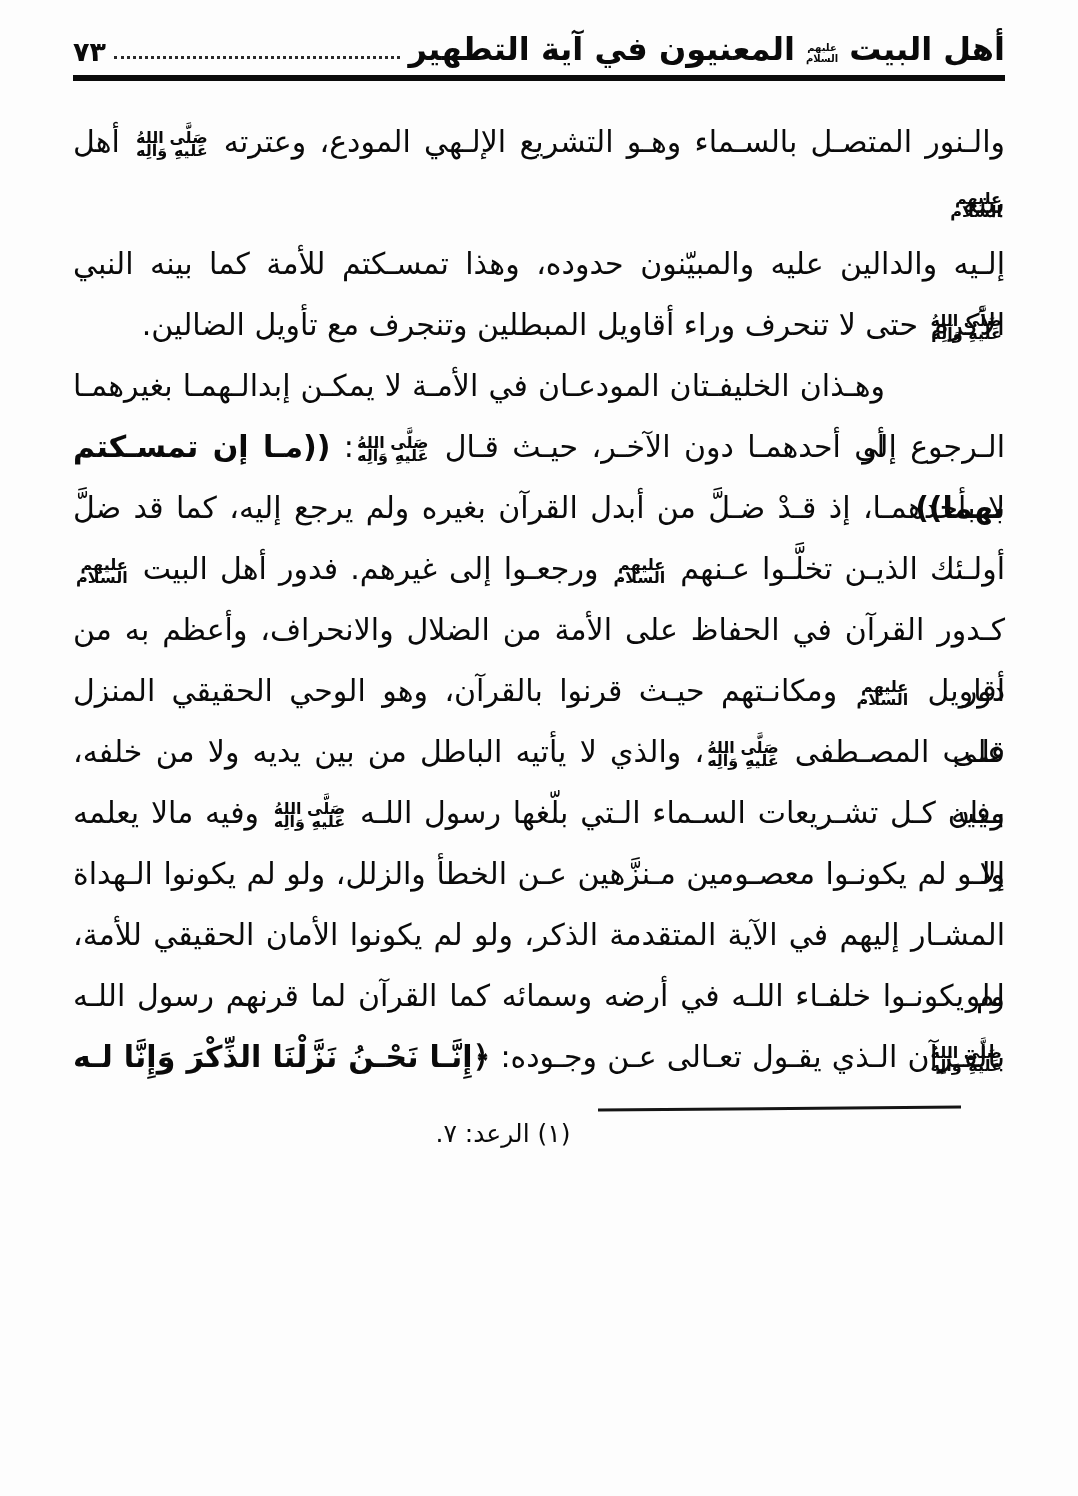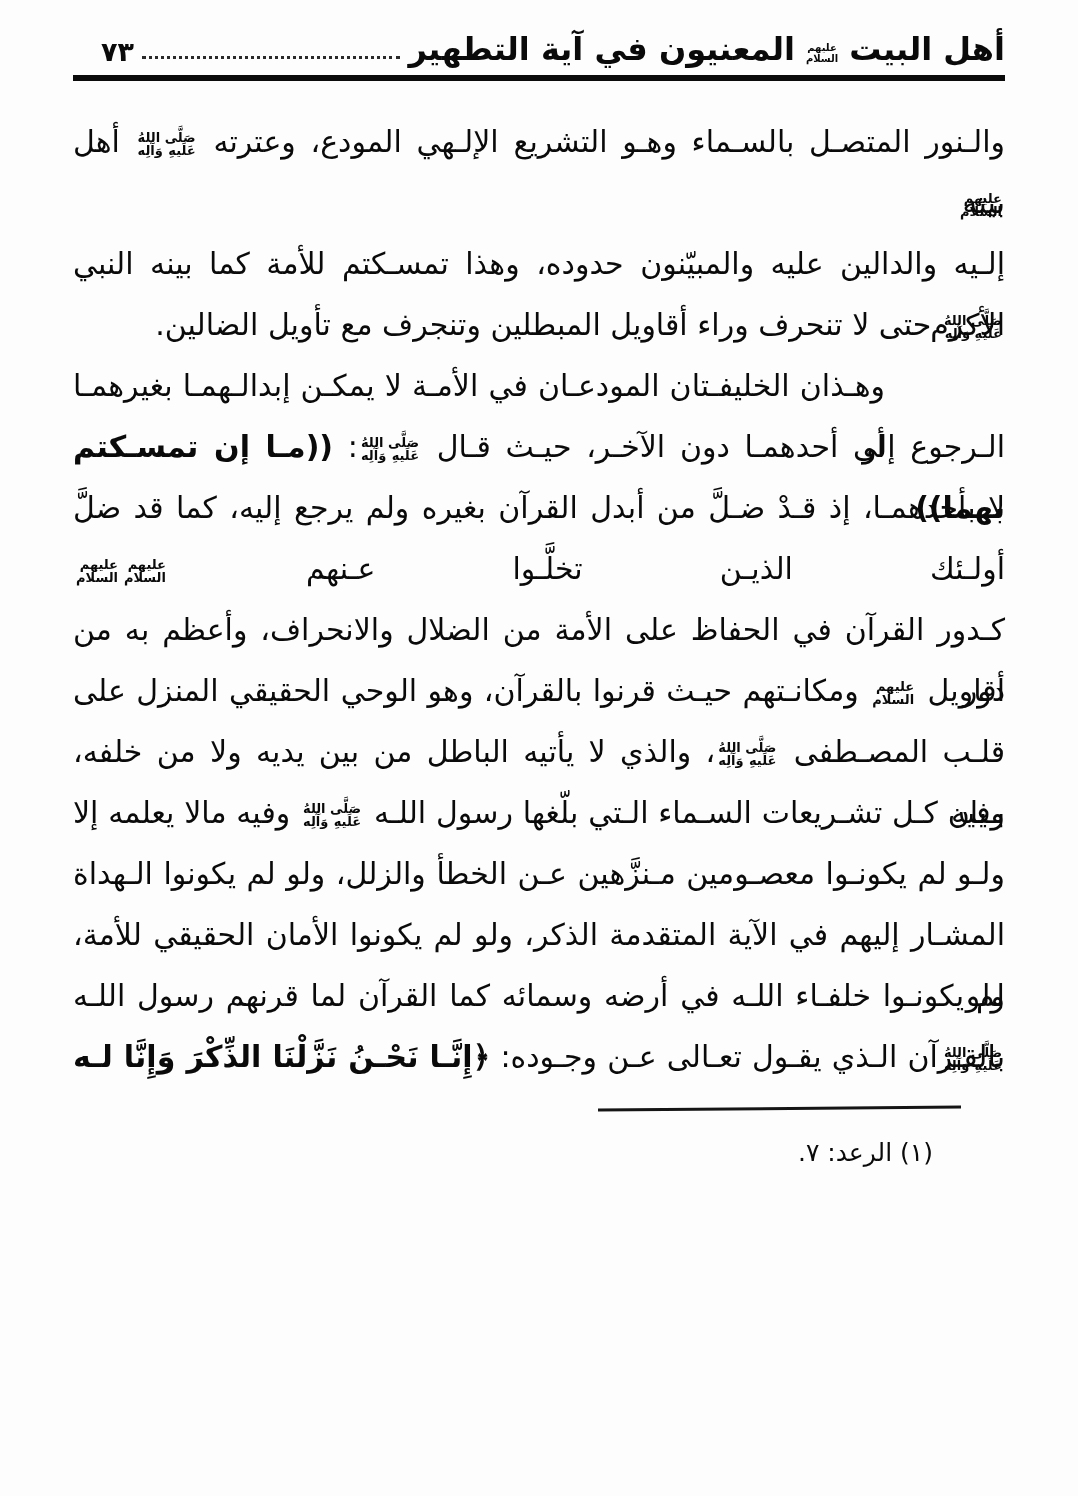--- a/index.html
+++ b/index.html
@@ -5,44 +5,44 @@
   html,body{margin:0;padding:0;}
   .page{
     width:1078px;height:1496px;background:#fdfdfd;color:#0a0a0a;
     font-family:"DejaVu Sans",sans-serif;direction:rtl;overflow:hidden;
     position:relative;box-sizing:border-box;padding:30px 73px 0 73px;
   }
   
   .header{display:flex;align-items:flex-end;gap:8px;font-weight:700;}
   .title-part{font-size:32px;white-space:nowrap;line-height:1.2;}
   .leader{flex:1 1 auto;border-bottom:3px dotted #2a2a2a;margin-bottom:9px;min-width:40px;}
-  .pagenum{font-size:27px;font-weight:600;line-height:1.2;margin-left:28px;}
+  .pagenum{font-size:27px;font-weight:600;line-height:1.2;}
   .header-rule{height:6px;background:#0b0b0b;margin-top:7px;}
   
   .body-block{margin-top:30px;font-size:30px;}
   .line{
     height:61px;line-height:61px;white-space:normal;
     text-align:justify;text-align-last:justify;text-justify:inter-word;
   }
   .line.para-start{padding-right:120px;}
   .line.para-end{text-align-last:right;}
   .qb{font-weight:700;}
   .hadith{font-weight:700;}
   .fnref{font-size:17px;font-weight:700;position:relative;top:-11px;}
   
   .hstack{
     display:inline-flex;flex-direction:column;justify-content:center;
-    vertical-align:middle;text-align:center;font-size:13px;line-height:13px;
+    vertical-align:middle;text-align:center;font-size:16px;line-height:13px;
     font-weight:700;padding:0 3px;
   }
   .hstack .r{display:block;white-space:nowrap;}
   .header .hstack{font-size:10px;line-height:11px;margin-bottom:4px;}
   
   .fn-sep{width:363px;height:3px;background:#151515;margin:20px 44px 0 auto;transform:rotate(-0.5deg);}
-  .footnote{margin-top:28px;font-size:25px;text-align:right;padding-right:72px;}
+  .footnote{margin-top:9px;font-size:25px;text-align:center;padding-right:72px;}
 </style>
 </head>
 <body>
 
 <div class="page">
 
   <div class="header">
     <span class="title-part">أهل البيت</span>
     <span class="hstack">
       <span class="r">عليهم</span>
@@ -71,21 +71,21 @@
         </span><span class="seg"> حتى لا تنحرف وراء أقاويل المبطلين وتنجرف مع تأويل الضالين.</span></div>
       <div class="line para-start"><span class="seg">وهـذان الخليفـتان المودعـان في الأمـة لا يمكـن إبدالـهمـا بغيرهمـا أو</span></div>
       <div class="line"><span class="seg">الـرجوع إلى أحدهمـا دون الآخـر، حيـث قـال </span><span class="hstack">
           <span class="r">صَلَّى اللهُ</span>
           <span class="r">عَلَيهِ وَآلِه</span>
         </span><span class="seg">: </span><span class="hadith">((مـا إن تمسـكتم بهما))</span></div>
       <div class="line"><span class="seg">لا بأحدهمـا، إذ قـدْ ضـلَّ من أبدل القرآن بغيره ولم يرجع إليه، كما قد ضلَّ</span></div>
       <div class="line"><span class="seg">أولـئك الذيـن تخلَّـوا عـنهم </span><span class="hstack">
           <span class="r">عليهم</span>
           <span class="r">السلام</span>
-        </span><span class="hstack">
+        </span><span class="seg"> ورجعـوا إلى غيرهم. فدور أهل البيت </span><span class="hstack">
           <span class="r">عليهم</span>
           <span class="r">السلام</span>
         </span></div>
       <div class="line"><span class="seg">كـدور القرآن في الحفاظ على الأمة من الضلال والانحراف، وأعظم به من دور</span></div>
       <div class="line"><span class="seg">أقاويل </span><span class="hstack">
           <span class="r">عليهم</span>
           <span class="r">السلام</span>
         </span><span class="seg"> ومكانـتهم حيـث قرنوا بالقرآن، وهو الوحي الحقيقي المنزل على</span></div>
       <div class="line"><span class="seg">قلـب المصـطفى </span><span class="hstack">
           <span class="r">صَلَّى اللهُ</span>

